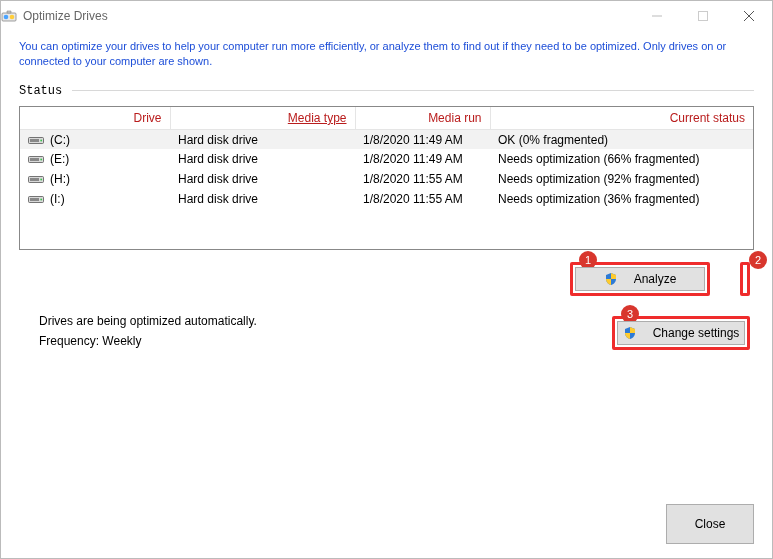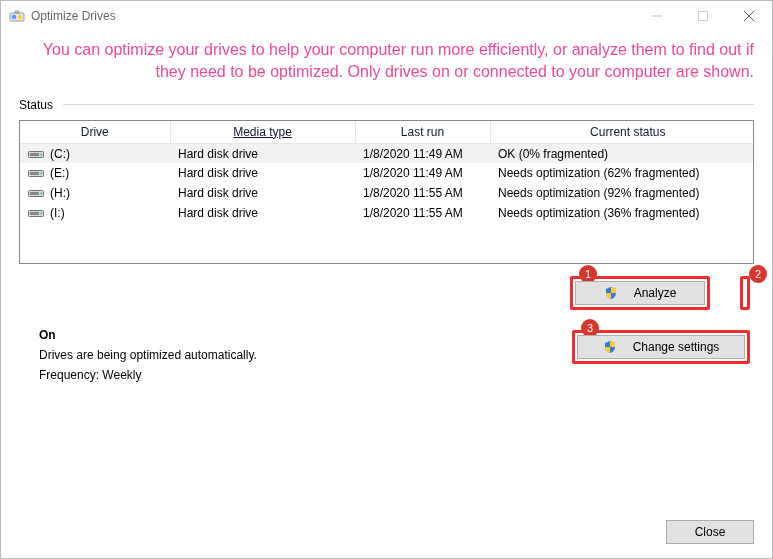--- a/index.html
+++ b/index.html
@@ -13,21 +13,20 @@
       border: 1px solid #bbb;
       position: relative;
       overflow: hidden;
     }
 
     
     .titlebar {
       height: 30px;
       display: flex;
       align-items: center;
-      padding-left: 8px;
       background: #fff;
     }
     .titlebar-icon {
       width: 16px; height: 16px;
       margin-right: 6px;
       display: flex; align-items: center; justify-content: center;
     }
     .title-text { color: #666; font-size: 12px; }
     .window-controls {
       margin-left: auto;
@@ -38,33 +37,33 @@
       display: flex; align-items: center; justify-content: center;
       color: #999;
     }
     .win-btn svg { width: 10px; height: 10px; }
 
     .content {
       padding: 8px 18px 14px 18px;
     }
 
     .description {
-      font-size: 16px;
-      color: #ec4899;
+      font-size: 11px;
+      color: #1d4ed8;
       line-height: 1.4;
       margin-bottom: 14px;
-      text-align: right;
     }
 
     
     .section-header {
       display: flex;
       align-items: center;
       margin-bottom: 8px;
       margin-top: 6px;
+      font-family: Liberation Mono, monospace;
     }
     .section-header .label {
       font-size: 12px;
       color: #000;
       margin-right: 10px;
       white-space: nowrap;
     }
     .section-header .line {
       flex: 1;
       height: 1px;
@@ -75,28 +74,28 @@
     .table-wrap {
       border: 1px solid #888;
       margin-bottom: 12px;
     }
     .table-wrap table {
       width: 100%;
       border-collapse: collapse;
       font-size: 12px;
     }
     .table-wrap thead th {
-      text-align: center;
+      text-align: right;
       font-weight: normal;
       padding: 4px 8px;
       border-right: 1px solid #e5e5e5;
       border-bottom: 1px solid #e5e5e5;
       background: #fff;
       height: 22px;
-      color: #0f172a;
+      color: #b91c1c;
     }
     .table-wrap thead th:last-child { border-right: none; padding-left: 20px; }
     .col-drive { width: 150px; }
     .col-media { width: 185px; text-decoration: underline; }
     .col-last  { width: 135px; }
     .col-status{ }
 
     .table-wrap tbody td {
       padding: 2px 8px;
       height: 20px;
@@ -181,21 +180,21 @@
     }
 
     
     .footer {
       position: absolute;
       bottom: 14px;
       right: 18px;
     }
     .close-btn {
       width: 88px;
-      height: 24px;
+      height: 40px;
       border: 1px solid #adadad;
       background: #e1e1e1;
       font-size: 12px;
       font-family: inherit;
       cursor: default;
     }
   </style>
 </head>
 <body>
 
@@ -236,21 +235,21 @@
     <span class="label">Status</span>
     <span class="line"></span>
   </div>
 
   <div class="table-wrap">
     <table>
       <thead>
         <tr>
           <th class="col-drive">Drive</th>
           <th class="col-media">Media type</th>
-          <th class="col-last">Last run</th>
+          <th class="col-last">Media run</th>
           <th class="col-status">Current status</th>
         </tr>
       </thead>
       <tbody id="drive-rows">
           <tr class="selected">
             <td>
               <span class="drive-cell">
                 <span class="drive-icon">
                   <svg viewBox="0 0 16 12">
                     <rect x="0.5" y="3.5" width="15" height="6" rx="1" fill="#d9d9d9" stroke="#555" stroke-width="0.8"></rect>
@@ -273,21 +272,21 @@
                     <rect x="0.5" y="3.5" width="15" height="6" rx="1" fill="#d9d9d9" stroke="#555" stroke-width="0.8"></rect>
                     <rect x="2" y="5" width="9" height="3" fill="#888"></rect>
                     <circle cx="13.2" cy="6.5" r="0.9" fill="#39c24d"></circle>
                   </svg>
                 </span>
                 <span>(E:)</span>
               </span>
             </td>
             <td>Hard disk drive</td>
             <td>1/8/2020 11:49 AM</td>
-            <td>Needs optimization (62% fragmented)</td>
+            <td>Needs optimization (66% fragmented)</td>
           </tr>
           <tr>
             <td>
               <span class="drive-cell">
                 <span class="drive-icon">
                   <svg viewBox="0 0 16 12">
                     <rect x="0.5" y="3.5" width="15" height="6" rx="1" fill="#d9d9d9" stroke="#555" stroke-width="0.8"></rect>
                     <rect x="2" y="5" width="9" height="3" fill="#888"></rect>
                     <circle cx="13.2" cy="6.5" r="0.9" fill="#39c24d"></circle>
                   </svg>
@@ -336,28 +335,27 @@
       </button>
     </div>
     <div class="highlight-wrap">
       <div class="circle-badge">2</div>
     </div>
   </div>
 
 
   <div class="sched-body">
     <div class="sched-left">
-      <div class="on">On</div>
       <div class="line-text">Drives are being optimized automatically.</div>
       <div class="line-text">Frequency: Weekly</div>
     </div>
     <div class="sched-right">
       <div class="highlight-wrap">
         <div class="circle-badge">3</div>
-        <button class="win-button" style="width:168px">
+        <button class="win-button" style="width:128px">
           <span class="shield-icon">
             <svg viewBox="0 0 14 14">
                 <path d="M7 1 L12 3 V7 C12 10 9.5 12.5 7 13 C4.5 12.5 2 10 2 7 V3 Z" fill="#2e7bd6"></path>
                 <path d="M7 1 L12 3 V7 H7 Z" fill="#ffcb2e"></path>
                 <path d="M7 7 V13 C4.5 12.5 2 10 2 7 H7 Z" fill="#ffcb2e"></path>
               </svg>
           </span>
           <span>Change settings</span>
         </button>
       </div>

